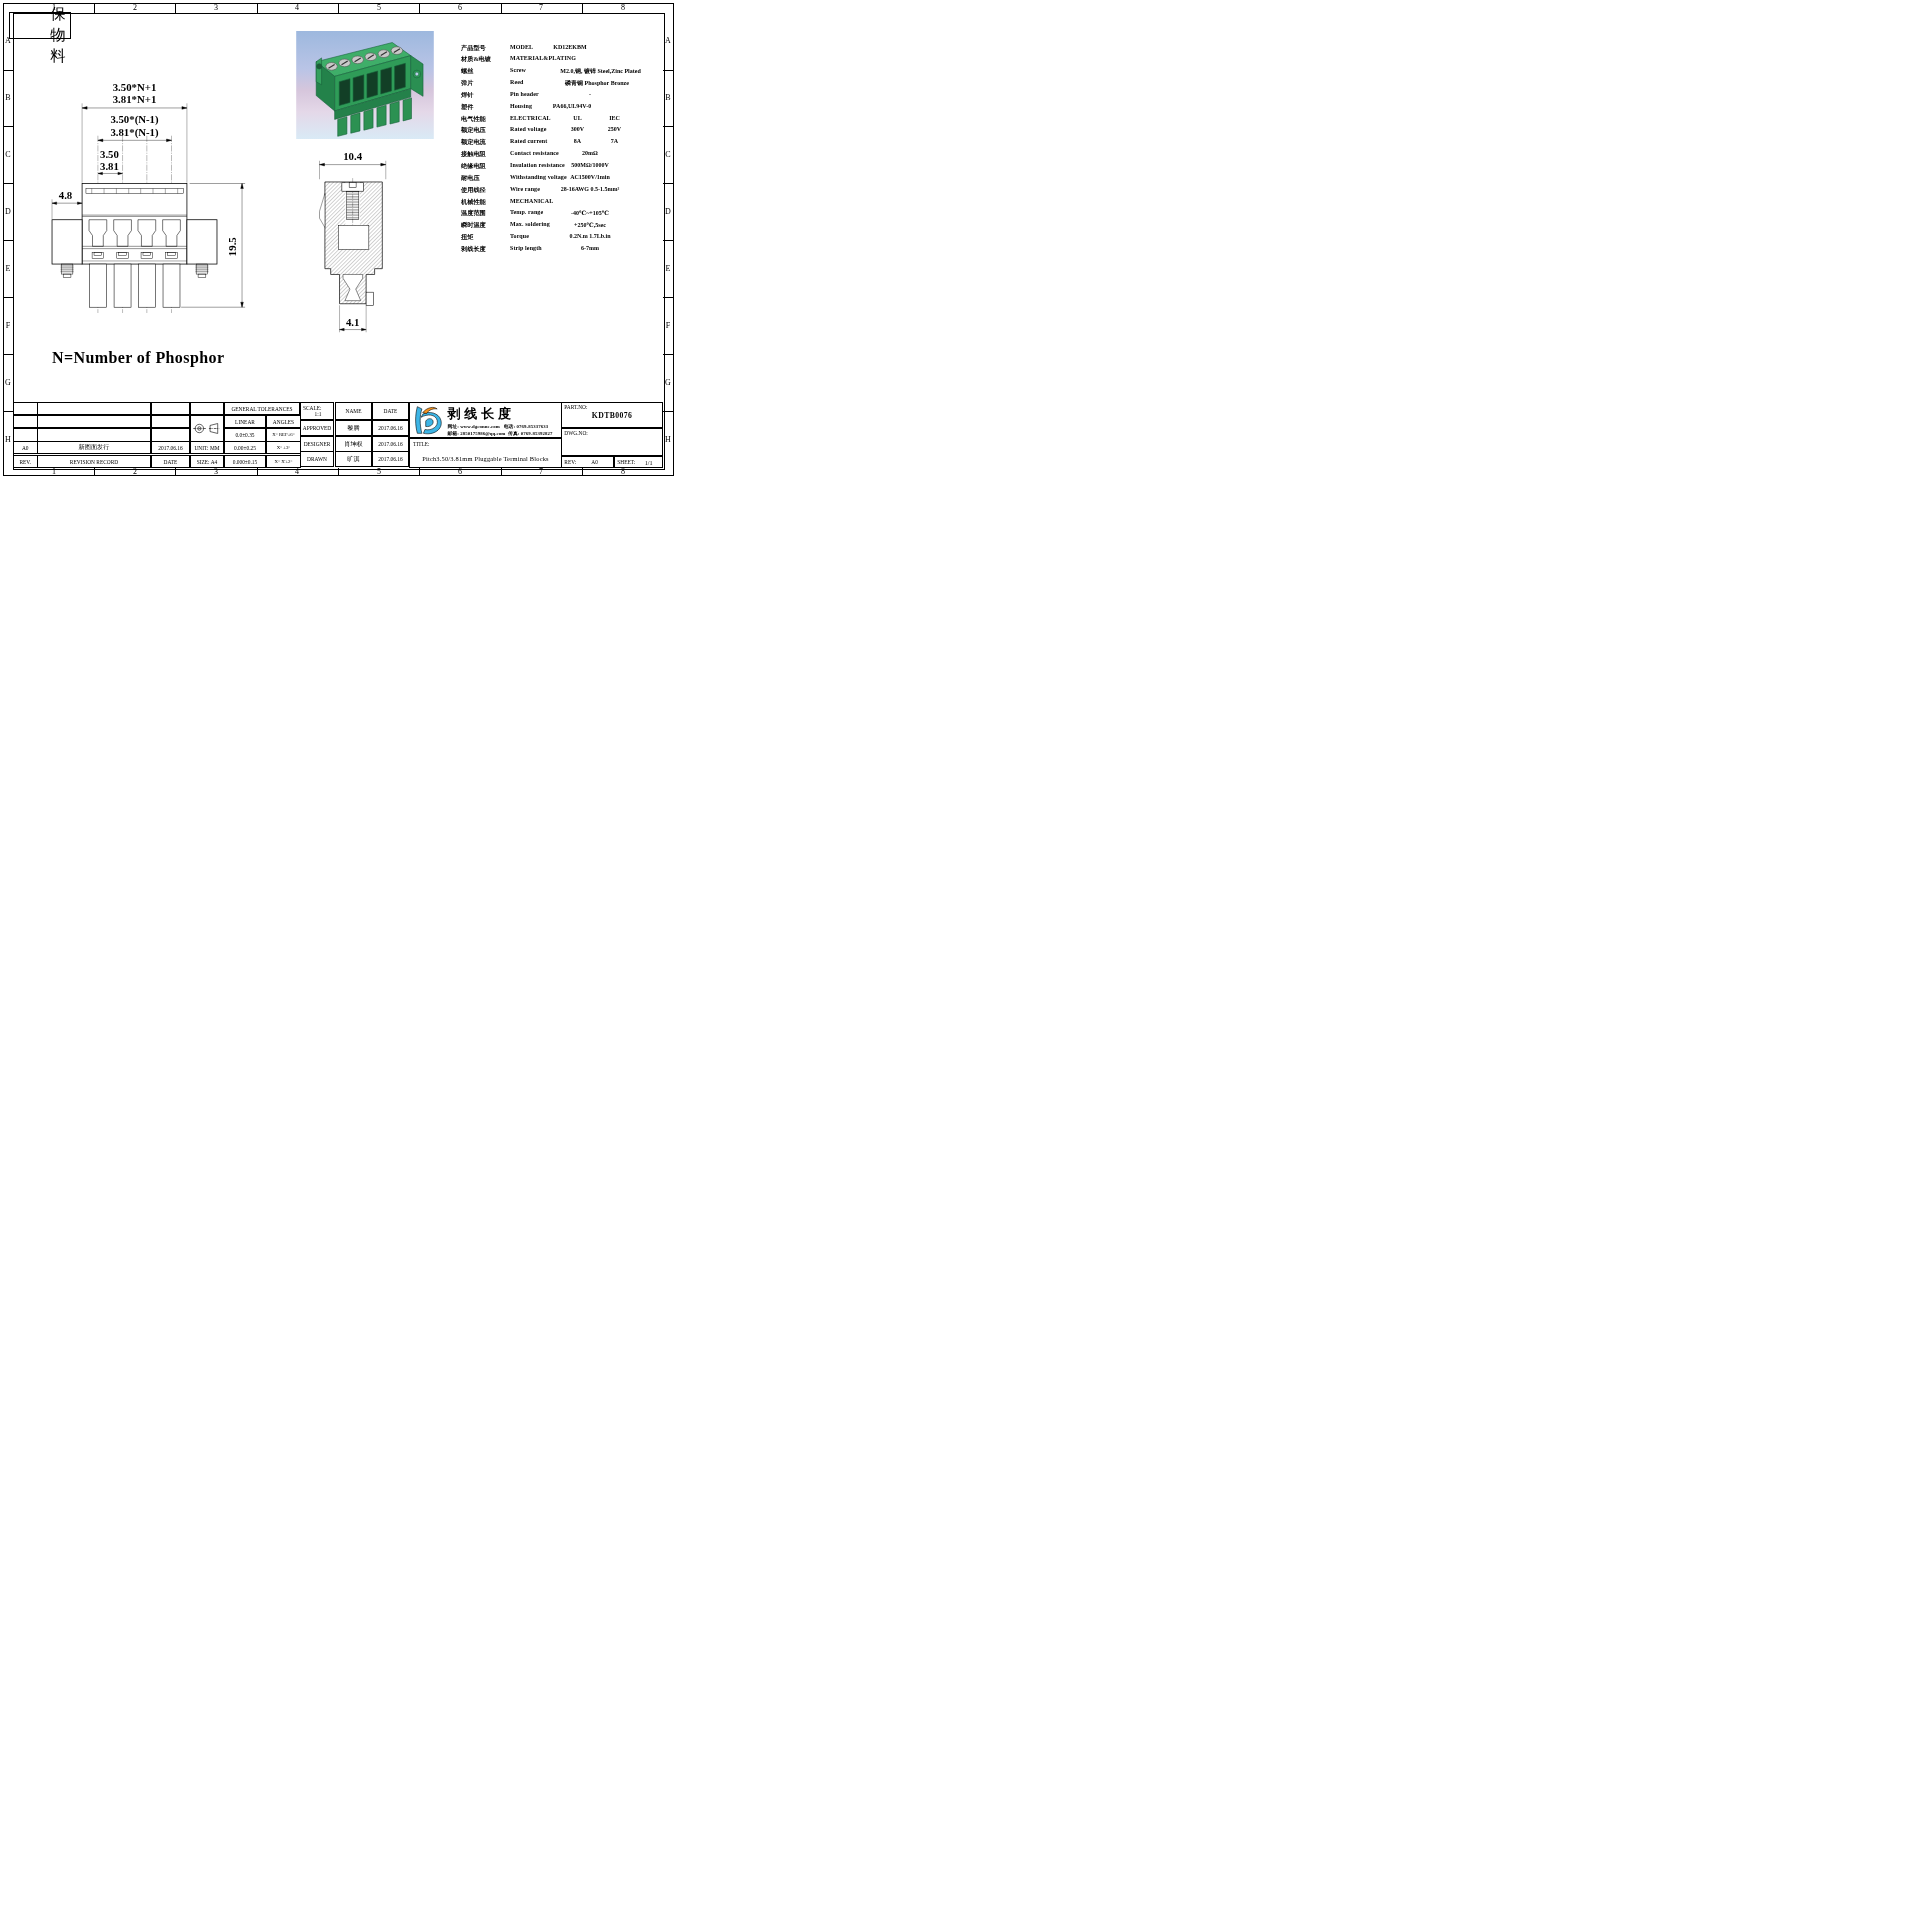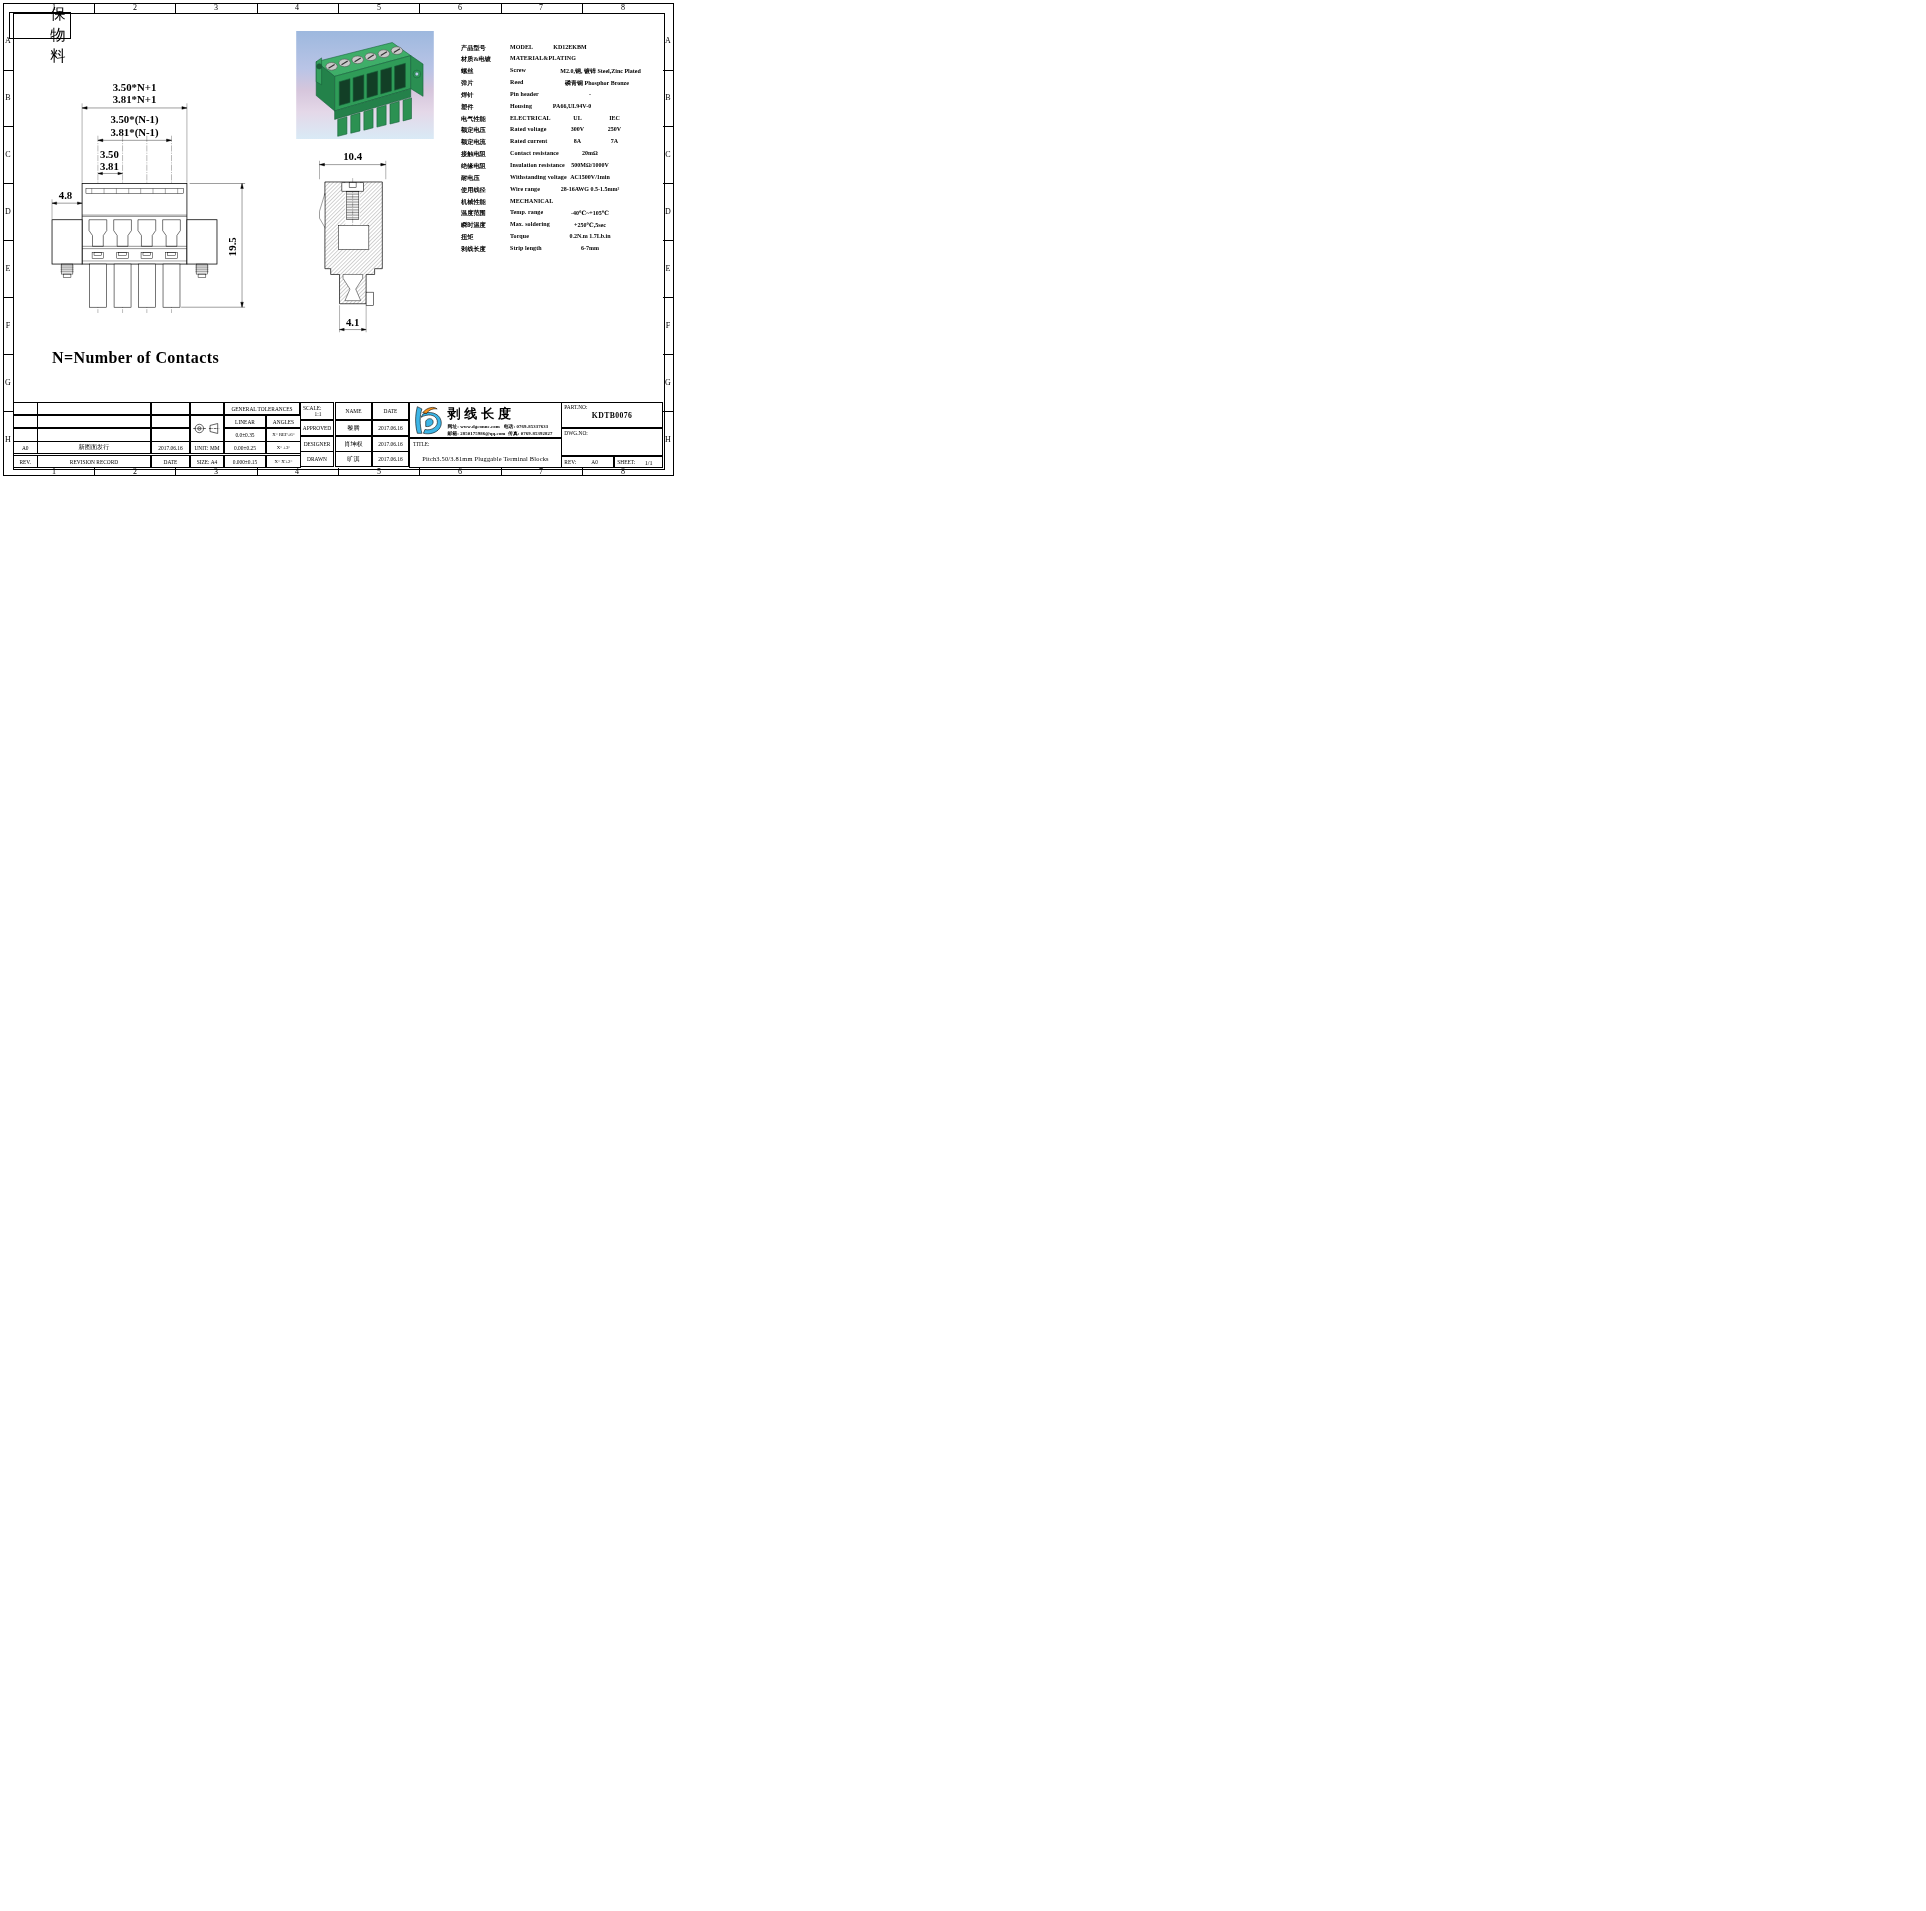--- a/index.html
+++ b/index.html
@@ -384,21 +384,21 @@
       <span class="sen">Torque</span>
       <span class="sv">0.2N.m 1.7Lb.in</span>
     </div>
   <div class="srow" style="top:245px">
       <span class="scn">剥线长度</span>
       <span class="sen">Strip length</span>
       <span class="sv">6-7mm</span>
     </div>
 </div>
 
-<div class="abs" id="contacts-note">N=Number of Contacts</div>
+<div class="abs" id="contacts-note">N=Number of Phosphor</div>
 
 <div>
 
   <div class="cell" style="left:12.7px;top:402px;width:25px;height:13px"></div>
   <div class="cell" style="left:37px;top:402px;width:114px;height:13px"></div>
   <div class="cell" style="left:151px;top:402px;width:39px;height:13px"></div>
   <div class="cell" style="left:12.7px;top:415px;width:25px;height:13px"></div>
   <div class="cell" style="left:37px;top:415px;width:114px;height:13px"></div>
   <div class="cell" style="left:151px;top:415px;width:39px;height:13px"></div>
   <div class="cell" style="left:12.7px;top:428px;width:25px;height:13.5px"></div>

